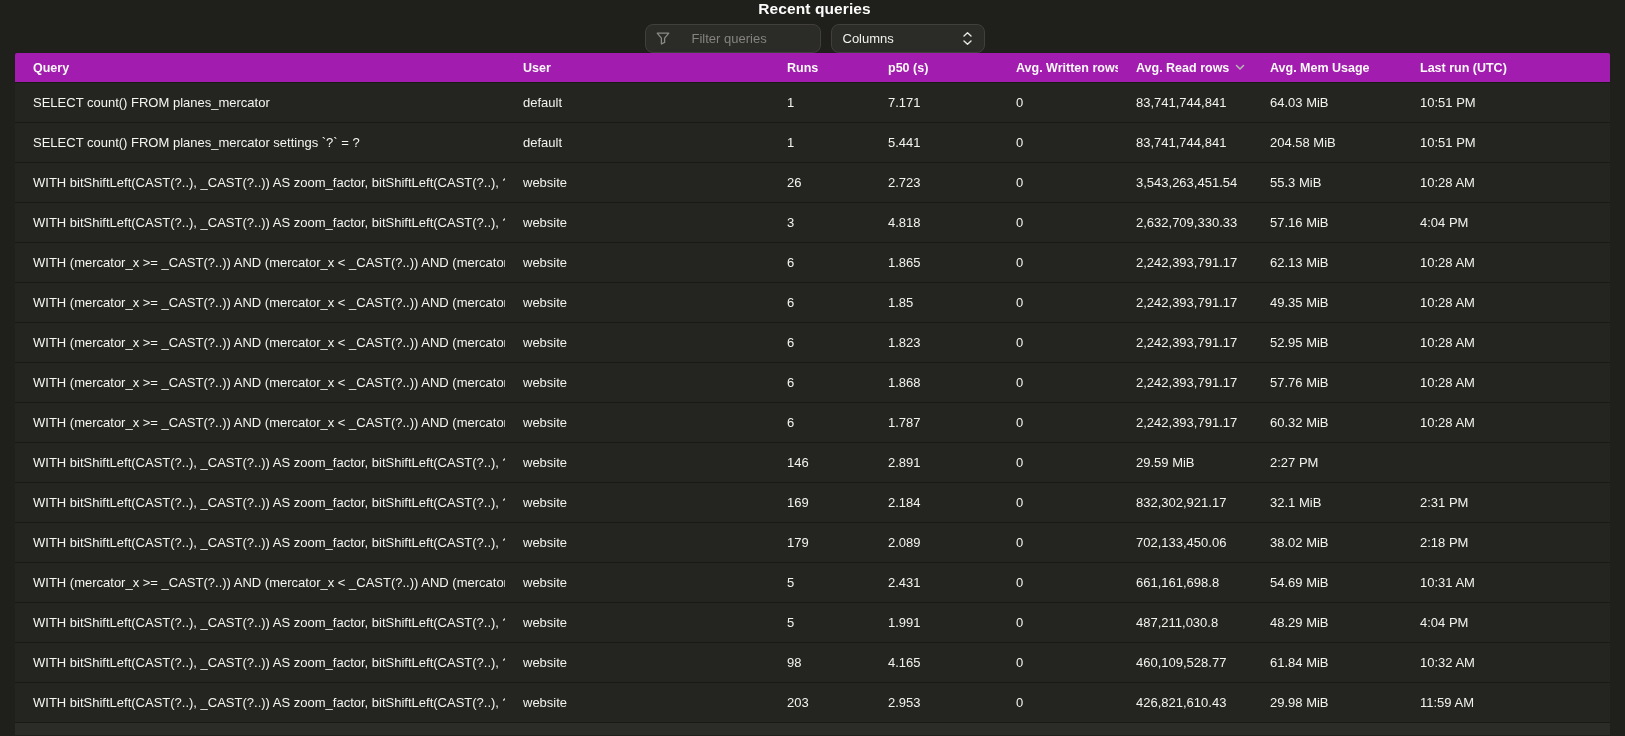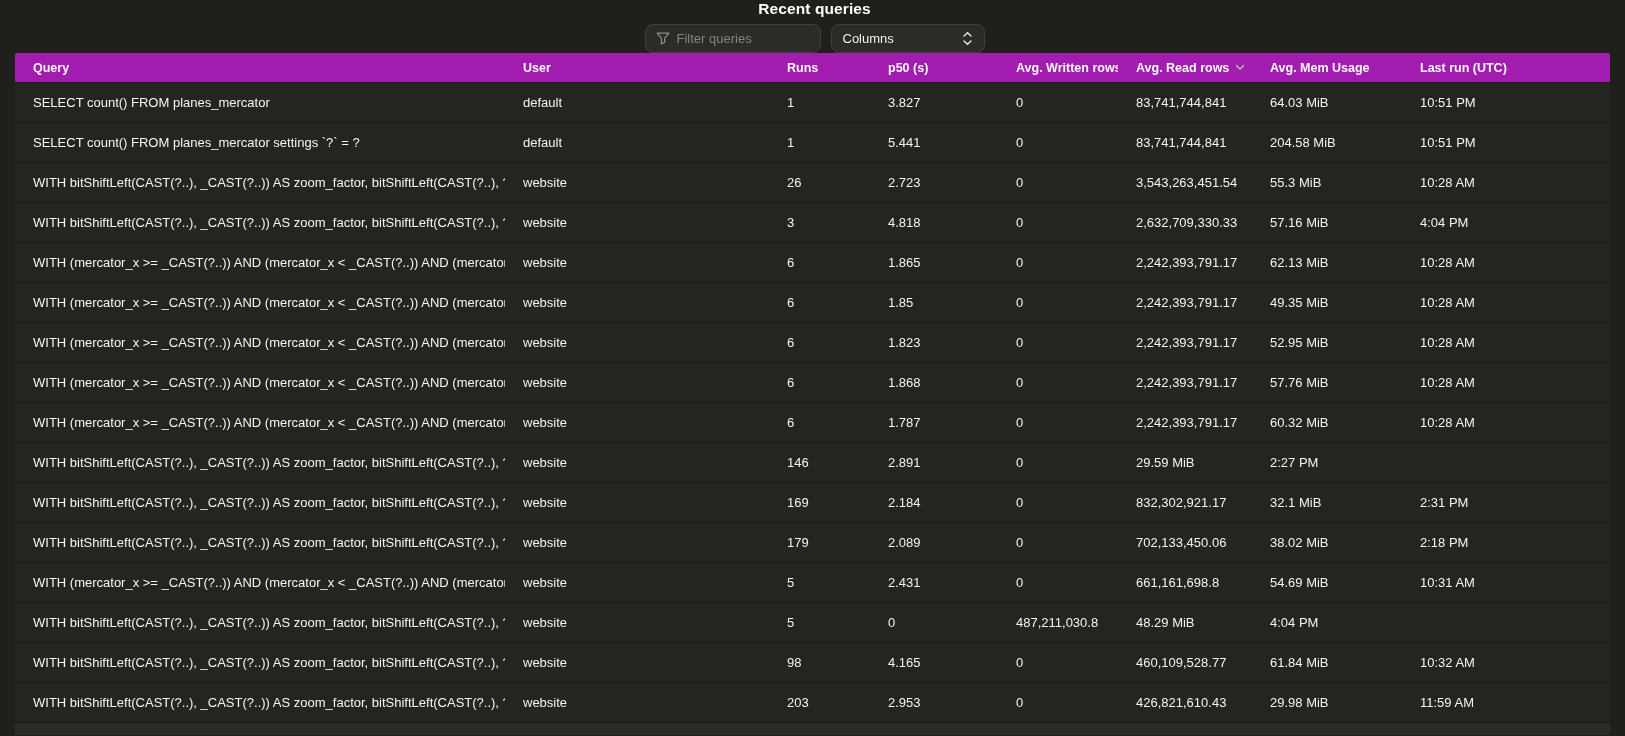--- a/index.html
+++ b/index.html
@@ -14,21 +14,21 @@
     height: 53px;
     display: flex; align-items: center; justify-content: space-between;
     padding: 0 12px 0 16px;
     flex-direction: column;
   }
   .page-title { font-size: 15.5px; font-weight: 700; color: #fcfcfa; letter-spacing: .1px; }
   .controls { display: flex; align-items: center; gap: 10px; }
   .filter-box {
     width: 176px; height: 29px;
     background: #2b2b28; border: 1px solid #403f3b; border-radius: 8px;
-    display: flex; align-items: center; gap: 7px; padding: 10px 10px;
+    display: flex; align-items: center; gap: 22px; padding: 10px 10px;
   }
   .filter-box input {
     flex: 1; min-width: 0; background: transparent; border: none; outline: none;
     color: #e8e8e5; font-size: 13px; font-family: inherit;
   }
   .filter-box input::placeholder { color: #84837e; }
   .columns-btn {
     width: 154px; height: 29px;
     background: #2b2b28; border: 1px solid #403f3b; border-radius: 8px;
     display: flex; align-items: center; justify-content: space-between;
@@ -134,21 +134,21 @@
       <div class="th">
     <span>Last run (UTC)</span>
 
   </div>
     </div>
   <div id="tbody">
       <div class="trow row">
     <div class="td query">SELECT count() FROM planes_mercator</div>
     <div class="td">default</div>
     <div class="td">1</div>
-    <div class="td">3.827</div>
+    <div class="td">7.171</div>
     <div class="td">0</div>
     <div class="td">83,741,744,841</div>
     <div class="td">64.03 MiB</div>
     <div class="td">10:51 PM</div>
   </div>
       <div class="trow row">
     <div class="td query">SELECT count() FROM planes_mercator settings `?` = ?</div>
     <div class="td">default</div>
     <div class="td">1</div>
     <div class="td">5.441</div>
@@ -263,20 +263,21 @@
     <div class="td">2.431</div>
     <div class="td">0</div>
     <div class="td">661,161,698.8</div>
     <div class="td">54.69 MiB</div>
     <div class="td">10:31 AM</div>
   </div>
       <div class="trow row">
     <div class="td query">WITH bitShiftLeft(CAST(?..), _CAST(?..)) AS zoom_factor, bitShiftLeft(CAST(?..), ? -...</div>
     <div class="td">website</div>
     <div class="td">5</div>
+    <div class="td">1.991</div>
     <div class="td">0</div>
     <div class="td">487,211,030.8</div>
     <div class="td">48.29 MiB</div>
     <div class="td">4:04 PM</div>
   </div>
       <div class="trow row">
     <div class="td query">WITH bitShiftLeft(CAST(?..), _CAST(?..)) AS zoom_factor, bitShiftLeft(CAST(?..), ? -...</div>
     <div class="td">website</div>
     <div class="td">98</div>
     <div class="td">4.165</div>

